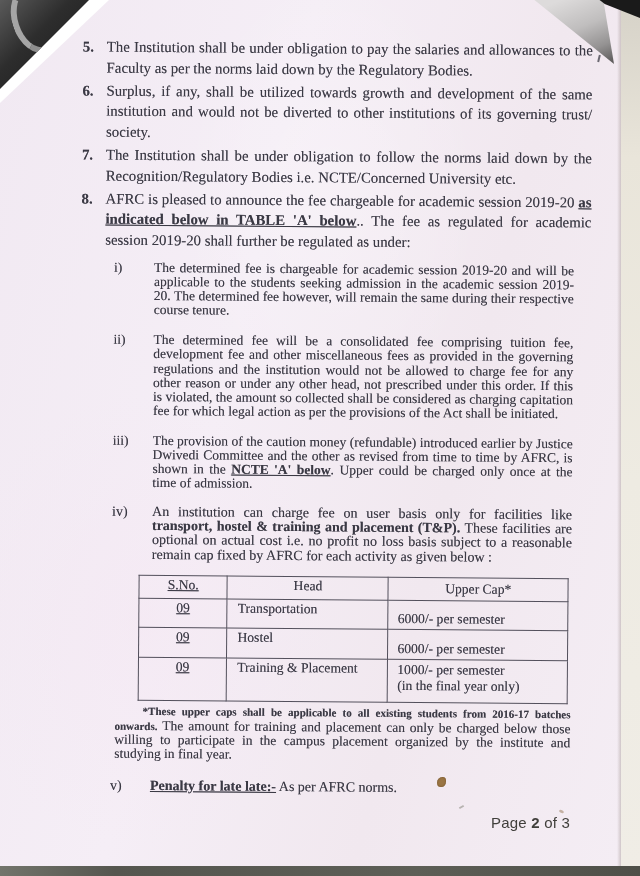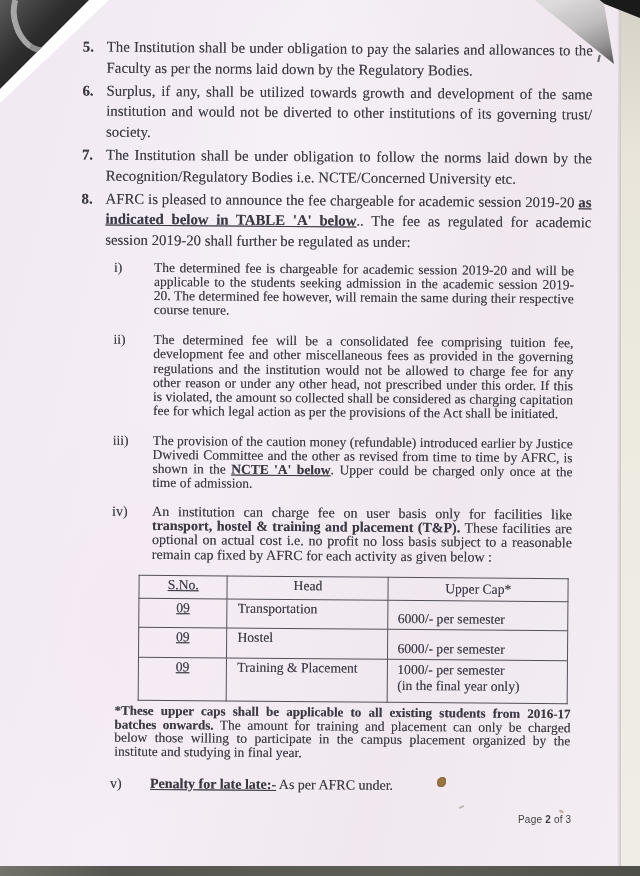--- a/index.html
+++ b/index.html
@@ -85,23 +85,23 @@
   .tbl .c-sn { width:82px; text-align:center; vertical-align:top; padding-top:1px;text-decoration:underline; }
   .tbl .c-head { width:156px; vertical-align:top; padding-top:1px; padding-left:10px; }
   .tbl .c-cap { width:186px; vertical-align:bottom; padding-bottom:2px; padding-left:9px; }
   .tbl tr.r1 td { height:26px; }
   .tbl tr.r2 td { height:27px; }
   .tbl tr.r3 td { height:38px; }
   .tbl tr.r3 .c-cap { vertical-align:top; padding-top:2px; }
   .pre { white-space: pre-line; }
   .note { margin:3px 0 0 120px; width:456px; text-align:justify;
           font-size:13.5px; line-height:13.9px; }
-  .note .b { font-size:13px; }
-  .footer { position:absolute; left:518px; top:814px;
-            font-family:"Liberation Sans", sans-serif; font-size:10px;
+  .note .b { font-size:11px;margin-left:28px; }
+  .footer { position:absolute; left:491px; top:814px;
+            font-family:"Liberation Sans", sans-serif; font-size:15px;
             color:#403f3b; letter-spacing:0.2px; }
   .footer .b { font-weight:700; }
 </style>
 </head>
 <body>
 
 <div class="scan">
 
   <div class="paper"></div>
 
@@ -157,21 +157,21 @@
 (in the final year only)</td>
       </tr>
     </tbody>
       </table>
 
     <p class="note">
       <span class="b">*These upper caps shall be applicable to all existing students from 2016-17 batches onwards.</span><span> The amount for training and placement can only be charged below those willing to participate in the campus placement organized by the institute and studying in final year.</span>
     </p>
 
     <p class="sub pen">
-      <span class="num">v)</span><span class="bu">Penalty for late late:-</span><span> As per AFRC under.</span>
+      <span class="num">v)</span><span class="bu">Penalty for late late:-</span><span> As per AFRC norms.</span>
     </p>
   </div>
 
   <div class="footer">
     <span>Page</span>
     <span class="b">2</span>
     <span>of 3</span>
   </div>
 
   <div class="corner-white"></div>

